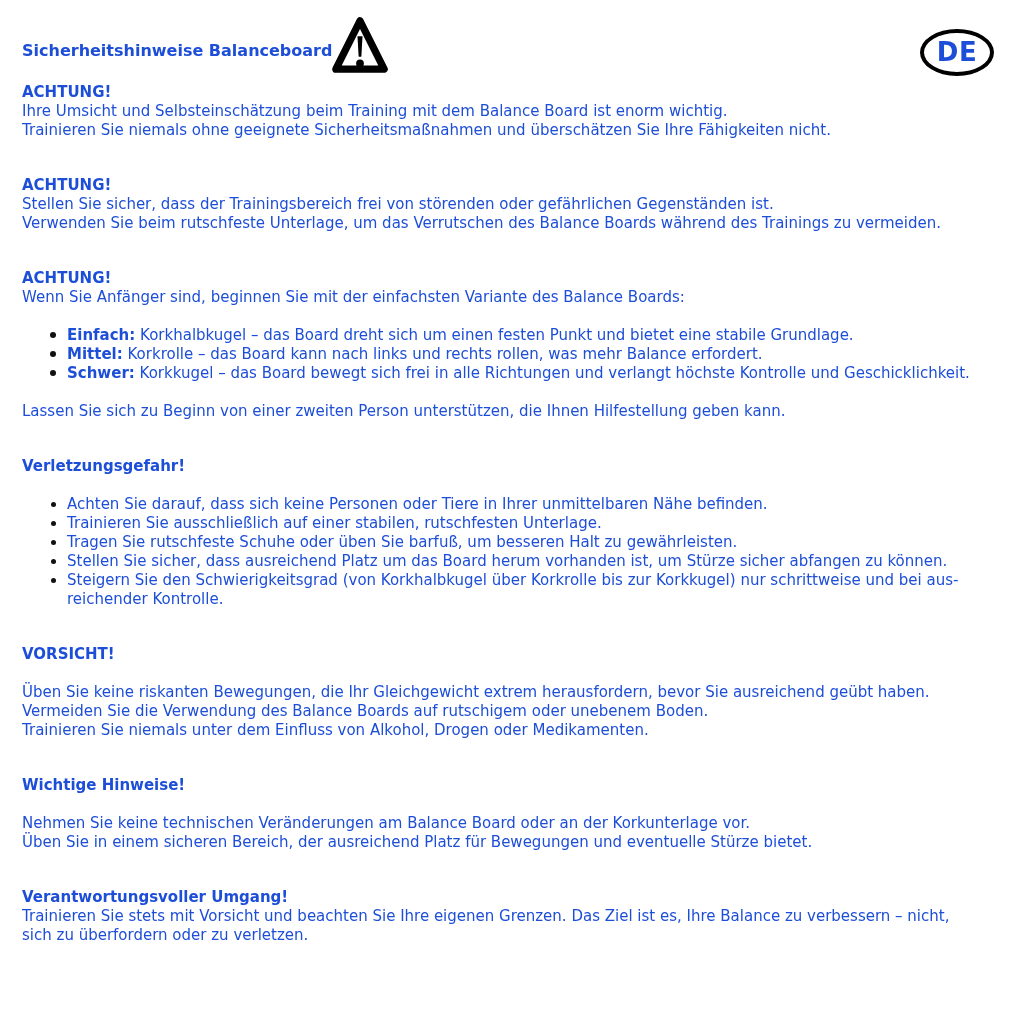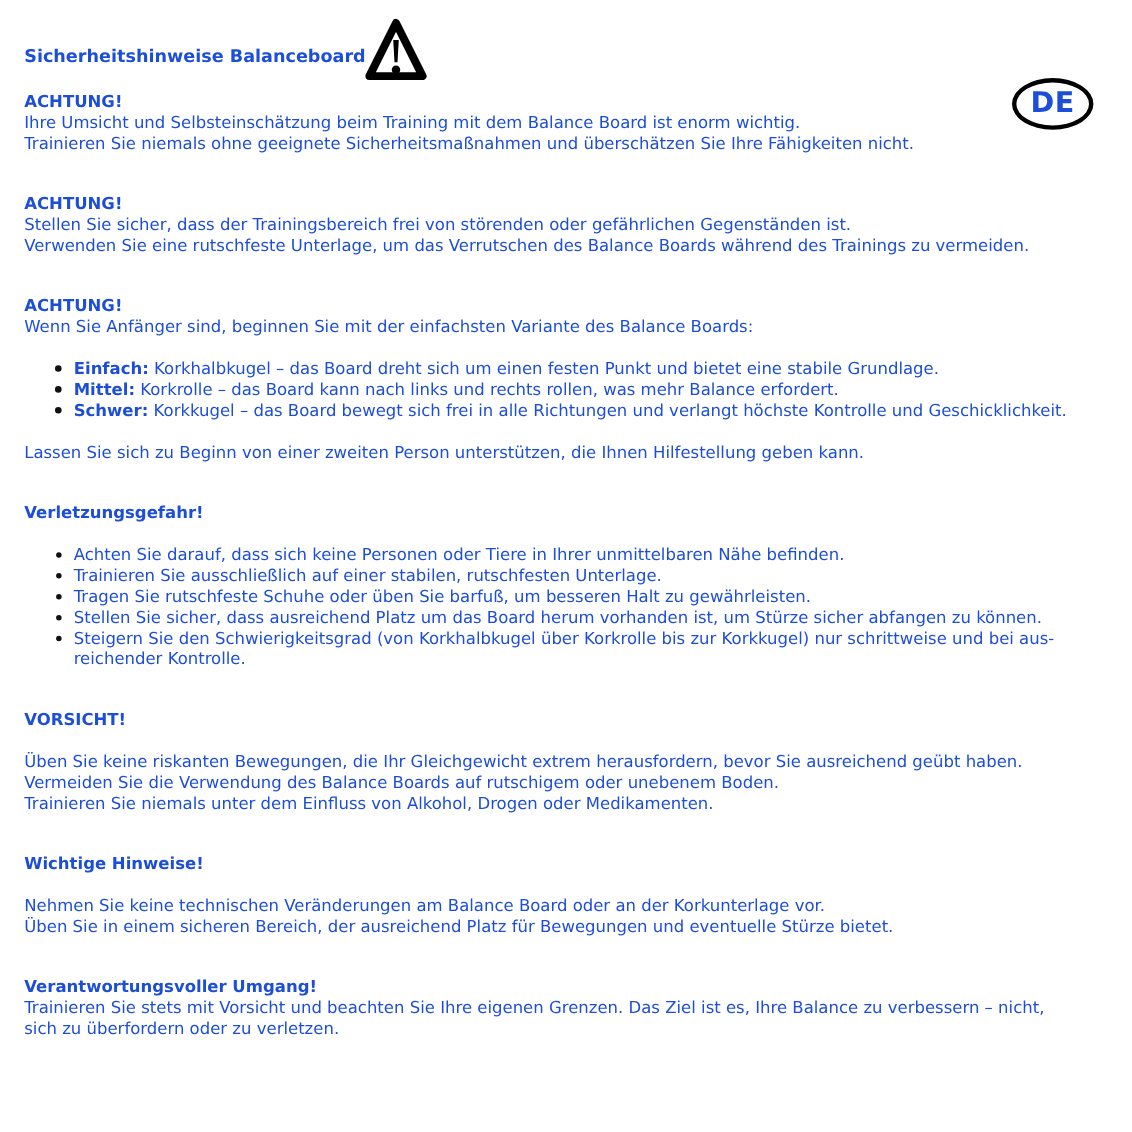--- a/index.html
+++ b/index.html
@@ -12,21 +12,21 @@
   .header { position:relative; height:83px; }
   .title {
     position:absolute; left:22px; top:42px;
     font-size:16px; font-weight:700; line-height:18px; white-space:nowrap;
   }
   .tri { position:absolute; left:331px; top:13px; }
   .badge {
     position:absolute; left:920px; top:29px; width:74px; height:47px;
     box-sizing:border-box; border:4px solid #000; border-radius:50%;
     display:flex; align-items:center; justify-content:center;
-    font-weight:700; font-size:26px; letter-spacing:0.5px;margin-top:42px;
+    font-weight:700; font-size:26px; letter-spacing:0.5px;
   }
   .content { padding:0 22px 0 22px; }
   .sec { margin:0 0 36px 0; }
   .h { font-weight:700; white-space:nowrap; }
   .h.gap { margin-bottom:19px; }
   .line { margin:0; white-space:nowrap; }
   .blist { list-style:none; margin:19px 0; padding:0; }
   .blist li { position:relative; padding-left:45px; white-space:nowrap; }
   .blist li::before {
     content:""; position:absolute; left:29px; top:7px;
@@ -59,21 +59,21 @@
 
     <section class="sec">
       <div class="h">ACHTUNG!</div>
       <div class="line">Ihre Umsicht und Selbsteinschätzung beim Training mit dem Balance Board ist enorm wichtig.</div>
       <div class="line">Trainieren Sie niemals ohne geeignete Sicherheitsmaßnahmen und überschätzen Sie Ihre Fähigkeiten nicht.</div>
     </section>
 
     <section class="sec">
       <div class="h">ACHTUNG!</div>
       <div class="line">Stellen Sie sicher, dass der Trainingsbereich frei von störenden oder gefährlichen Gegenständen ist.</div>
-      <div class="line">Verwenden Sie eine rutschfeste Unterlage, um das Verrutschen des Balance Boards während des Trainings zu vermeiden.</div>
+      <div class="line">Verwenden Sie beim rutschfeste Unterlage, um das Verrutschen des Balance Boards während des Trainings zu vermeiden.</div>
     </section>
 
     <section class="sec">
       <div class="h">ACHTUNG!</div>
       <div class="line">Wenn Sie Anfänger sind, beginnen Sie mit der einfachsten Variante des Balance Boards:</div>
       <ul class="blist big">
         <li><b class="blabel">Einfach:</b> <span>Korkhalbkugel – das Board dreht sich um einen festen Punkt und bietet eine stabile Grundlage.</span></li>
         <li><b class="blabel">Mittel:</b> <span>Korkrolle – das Board kann nach links und rechts rollen, was mehr Balance erfordert.</span></li>
         <li><b class="blabel">Schwer:</b> <span>Korkkugel – das Board bewegt sich frei in alle Richtungen und verlangt höchste Kontrolle und Geschicklichkeit.</span></li>
       </ul>

